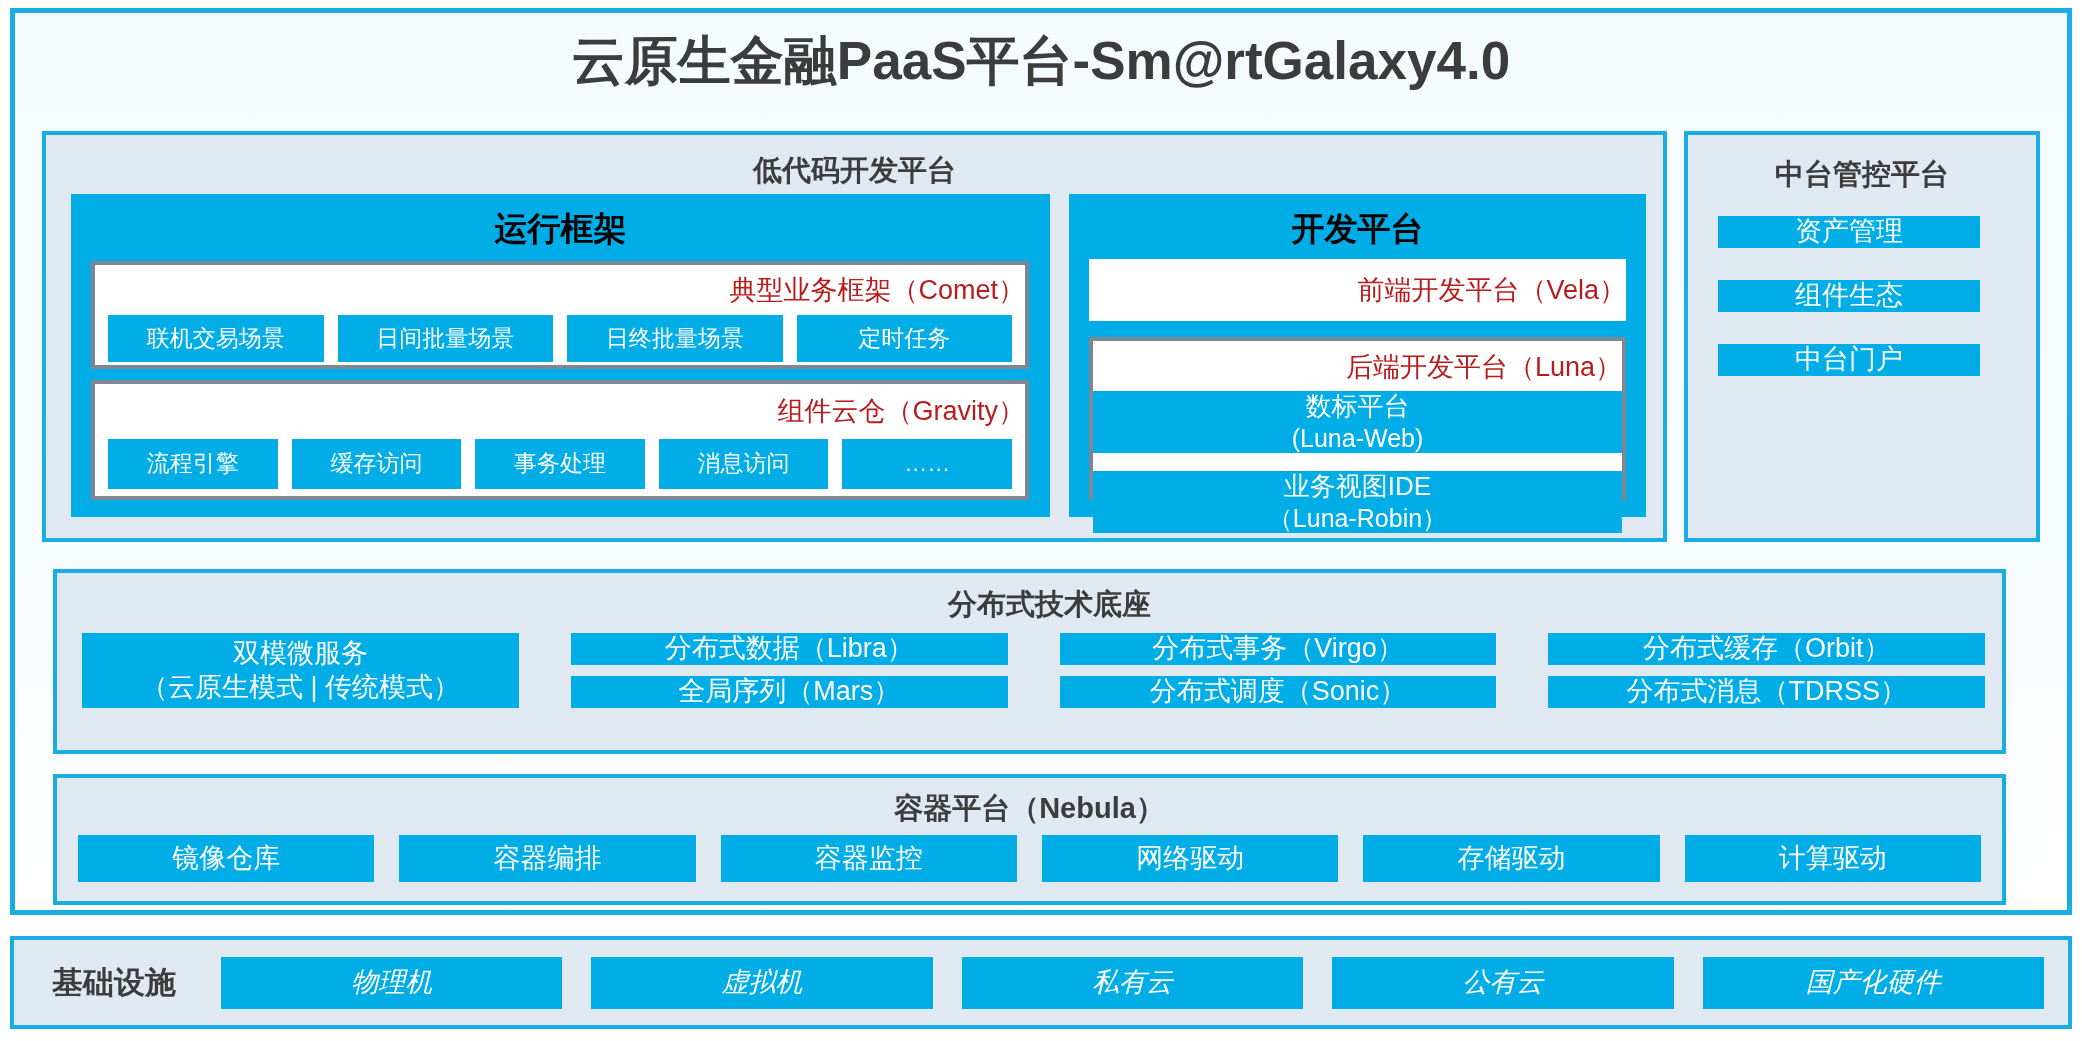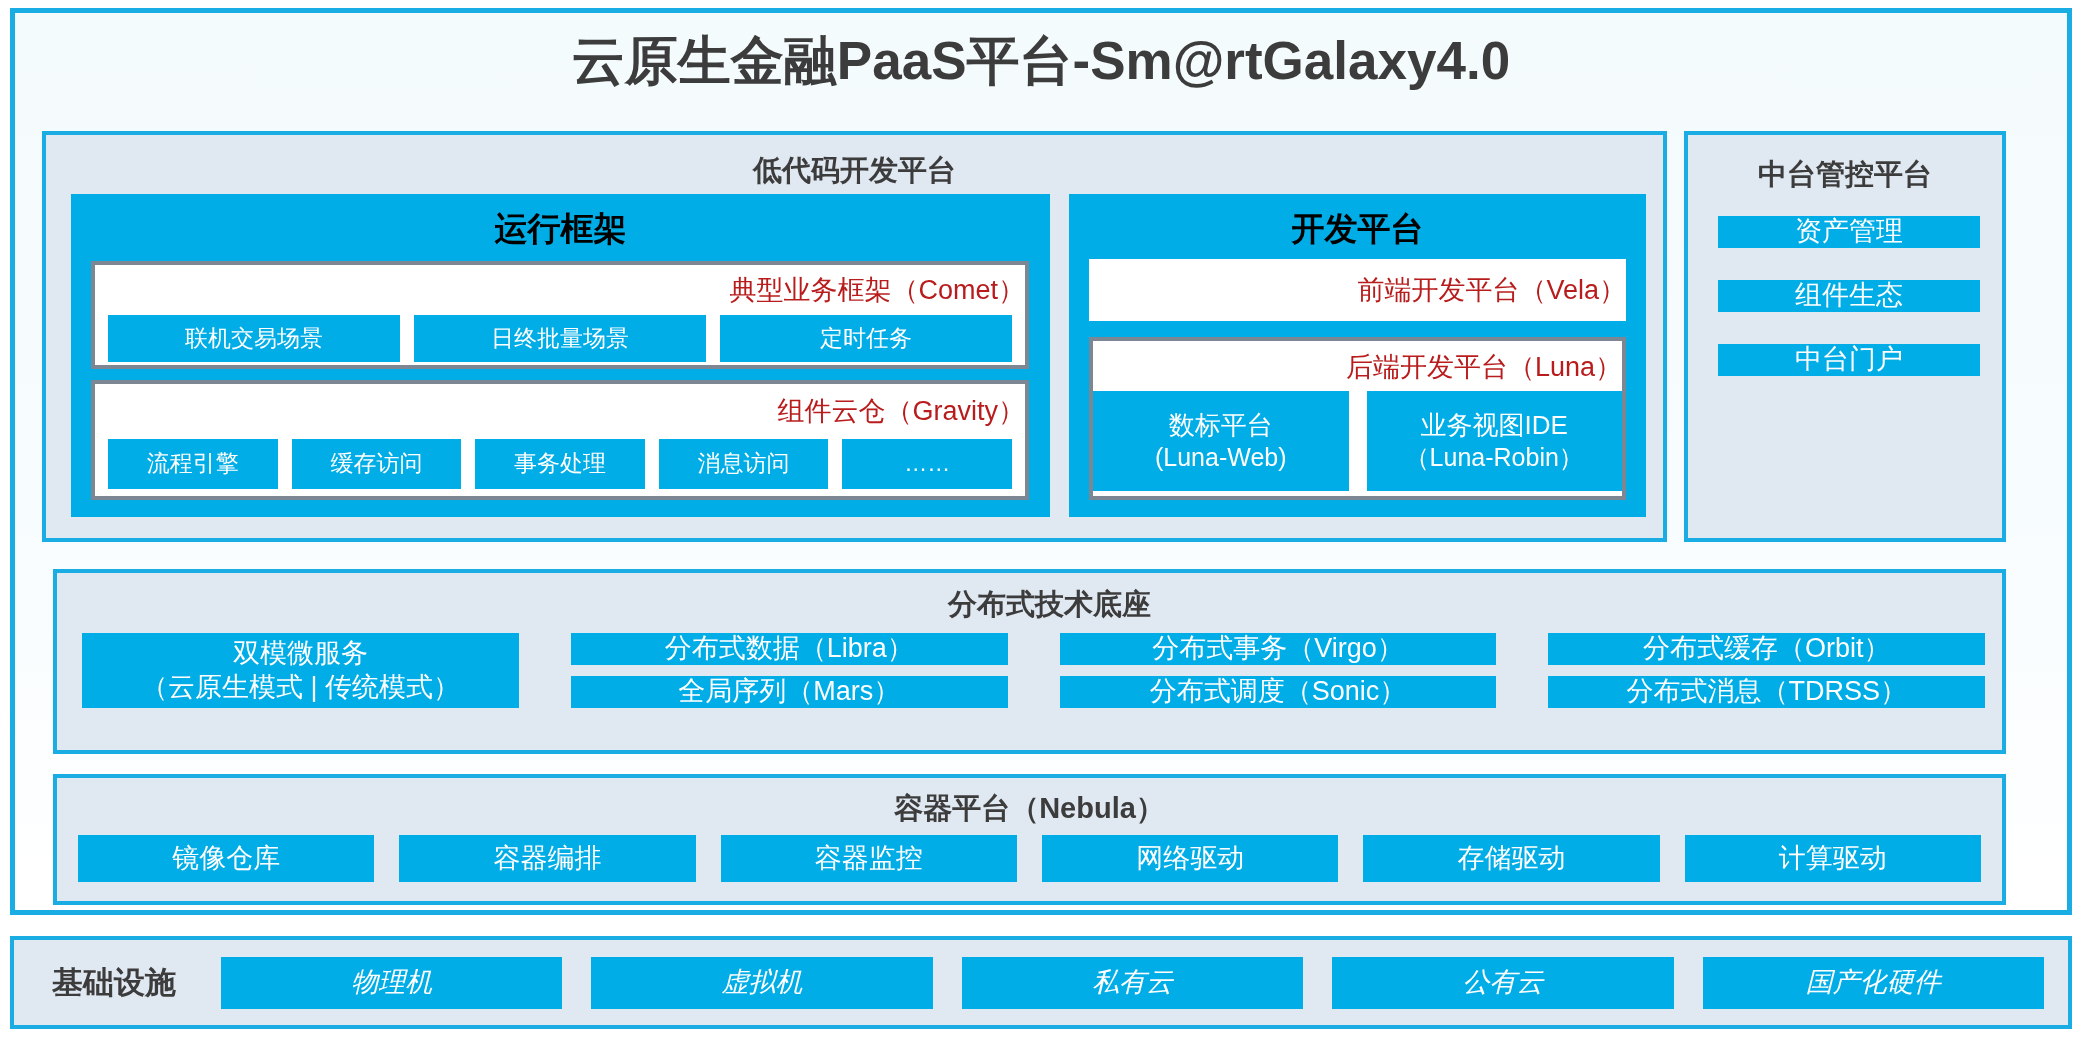--- a/index.html
+++ b/index.html
@@ -182,33 +182,34 @@
     width: 537px;
     height: 163px;
   }
   #luna-card > .card-title { margin-top: 10px; }
 
   #luna-chips {
     top: 50px;
     height: 100px;
     padding: 0 0;
     gap: 18px;
+    flex-direction: column;
   }
   #luna-chips .chip {
     flex-direction: column;
     font-size: 26px;
     line-height: 1.22;
   }
   #luna-chips .chip .sub { font-size: 25px; }
 
   
   #midoffice-panel {
     left: 1669px;
     top: 118px;
-    width: 322px;
+    width: 356px;
     height: 411px;
   }
   #midoffice-panel > .panel-title { margin-top: 22px; }
 
   #midoffice-chips {
     position: absolute;
     left: 30px;
     top: 81px;
     width: 262px;
     display: flex;
@@ -318,20 +319,21 @@
     <div class="panel" id="lowcode-panel">
       <div class="panel-title">低代码开发平台</div>
 
       <div class="blue-block" id="runtime-block">
         <div class="blue-block-title">运行框架</div>
 
         <div class="white-card" id="comet-card">
           <div class="card-title">典型业务框架（Comet）</div>
           <div class="chip-row" id="comet-chips">
             <div class="chip">联机交易场景</div>
+            <div class="chip">日间批量场景</div>
             <div class="chip">日终批量场景</div>
             <div class="chip">定时任务</div>
           </div>
         </div>
 
         <div class="white-card" id="gravity-card">
           <div class="card-title">组件云仓（Gravity）</div>
           <div class="chip-row" id="gravity-chips">
             <div class="chip">流程引擎</div>
             <div class="chip">缓存访问</div>

